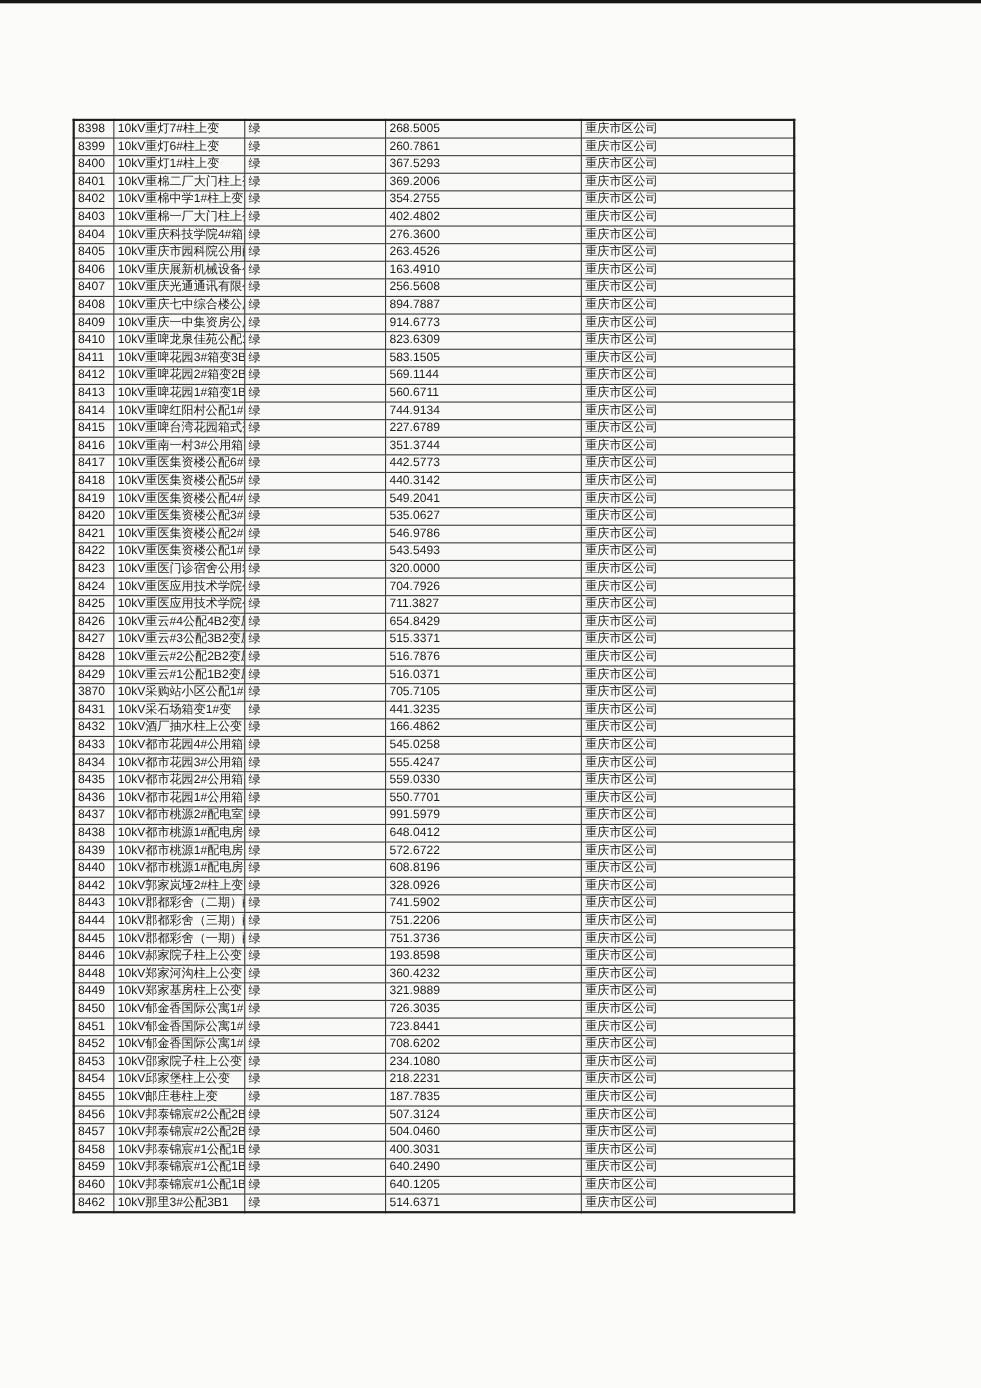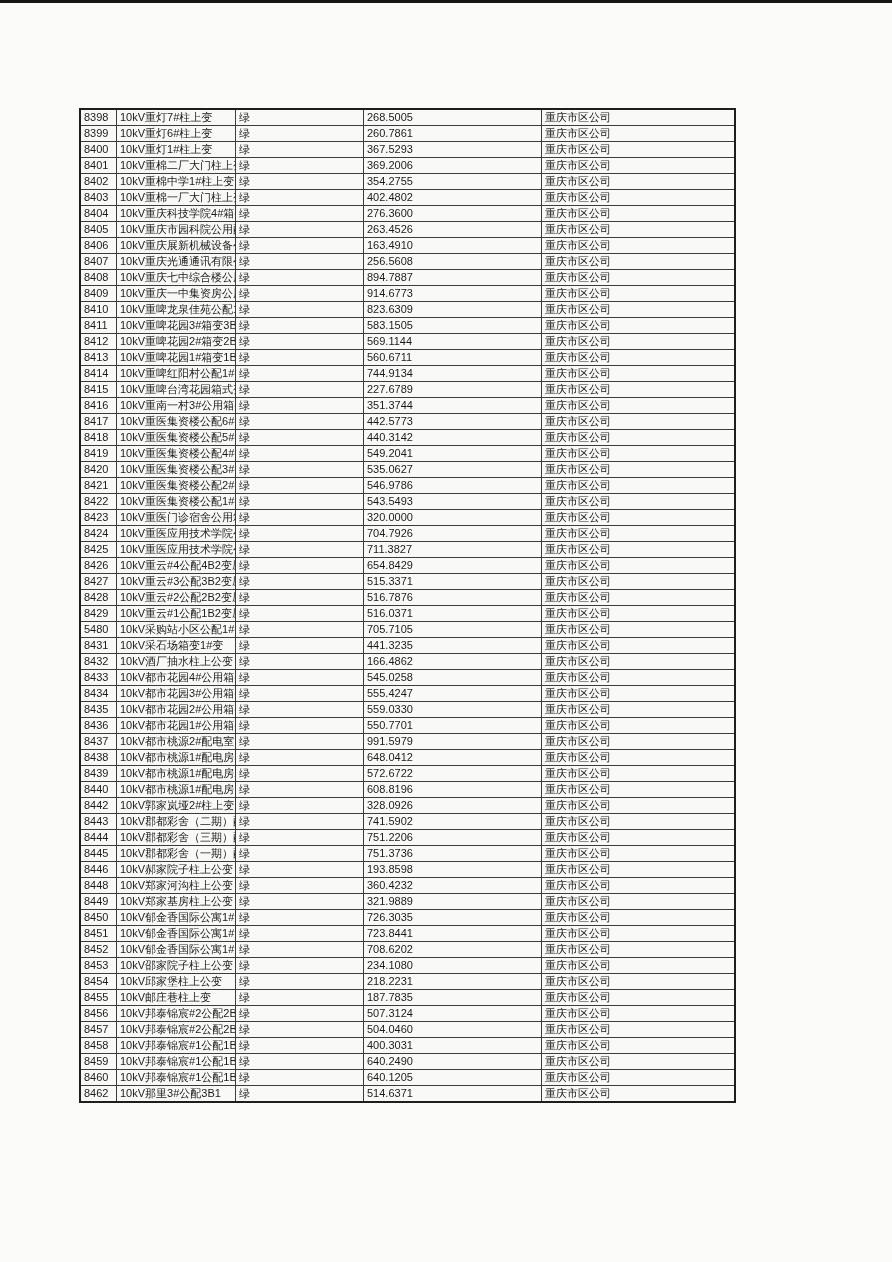--- a/index.html
+++ b/index.html
@@ -17,21 +17,21 @@
   .top-rule {
     position: absolute;
     top: 0;
     left: 0;
     width: 892px;
     height: 3px;
     background: #161616;
   }
   table.sheet {
     position: absolute;
-    left: 79px;
+    left: 66px;
     top: 108px;
     width: 649px;
     border-collapse: collapse;
     table-layout: fixed;
     border: 2px solid #1e1e1e;
     background: #f9f9f8;
   }
   table.sheet td {
     border: 1px solid #3c3c3c;
     height: 15px;
@@ -278,21 +278,21 @@
     <td class="c-company">重庆市区公司</td>
   </tr>
       <tr>
     <td class="c-id">8429</td>
     <td class="c-name">10kV重云#1公配1B2变压</td>
     <td class="c-status">绿</td>
     <td class="c-value">516.0371</td>
     <td class="c-company">重庆市区公司</td>
   </tr>
       <tr>
-    <td class="c-id">5480</td>
+    <td class="c-id">3870</td>
     <td class="c-name">10kV采购站小区公配1#变</td>
     <td class="c-status">绿</td>
     <td class="c-value">705.7105</td>
     <td class="c-company">重庆市区公司</td>
   </tr>
       <tr>
     <td class="c-id">8431</td>
     <td class="c-name">10kV采石场箱变1#变</td>
     <td class="c-status">绿</td>
     <td class="c-value">441.3235</td>

